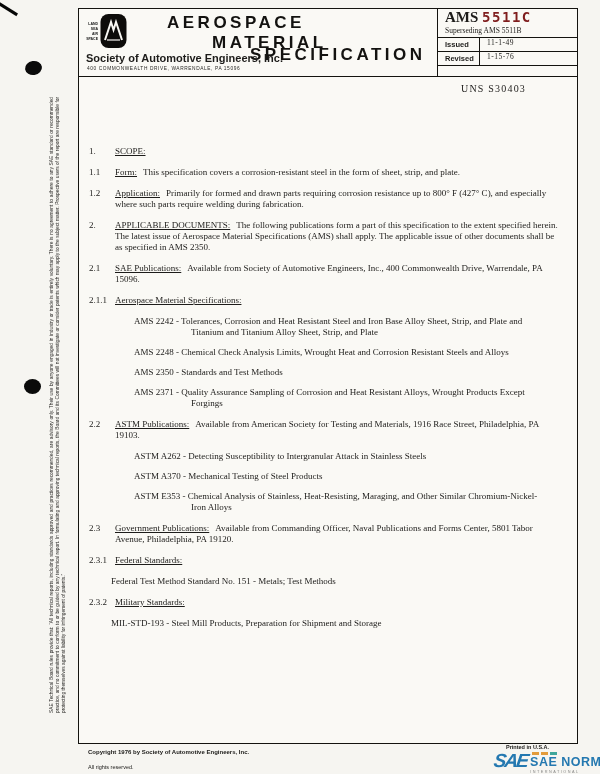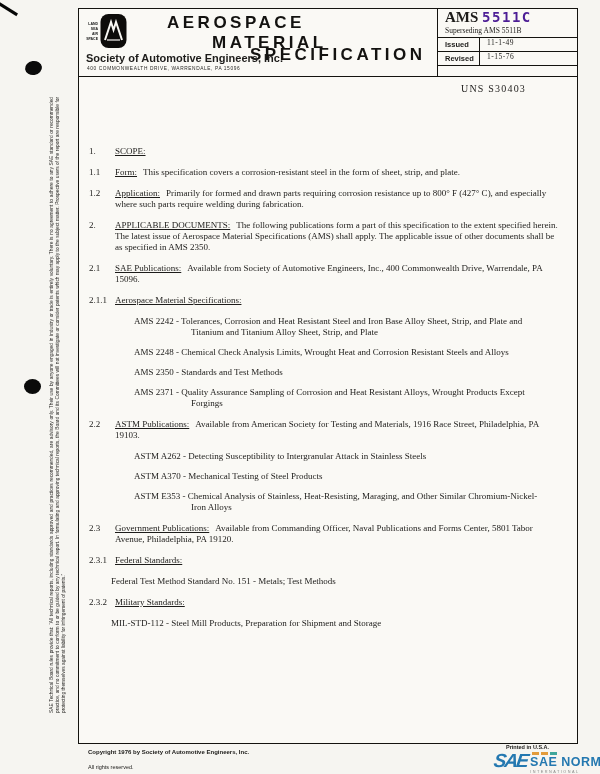--- a/index.html
+++ b/index.html
@@ -25,21 +25,21 @@
   .logo-emblem{width:27px;height:36px;display:block}
   .mast-word{position:absolute;font-family:"Liberation Sans",sans-serif;font-weight:bold;color:#131210;font-size:17px;letter-spacing:3.5px;white-space:nowrap}
   #mw1{left:88px;top:4px}
   #mw2{left:133px;top:24px}
   #mw3{left:171px;top:36px}
   .org-name{position:absolute;left:7px;top:43px;font-family:"Liberation Sans",sans-serif;font-weight:bold;font-size:11px}
   .org-address{position:absolute;left:8px;top:57px;font-family:"Liberation Sans",sans-serif;font-size:4.8px;letter-spacing:0.6px;color:#2a2926}
 
   .code-box{position:absolute;left:358px;top:-1px;width:139px;height:68px;border-left:1.5px solid #14130f}
   .code-line{padding:1px 0 0 7px;font-weight:bold;font-size:15px;white-space:nowrap}
-  .code-number{font-family:"DejaVu Sans Mono",monospace;font-weight:bold;color:#4c1d95;letter-spacing:1.5px;font-size:14px}
+  .code-number{font-family:"DejaVu Sans Mono",monospace;font-weight:bold;color:#7f1d1d;letter-spacing:1.5px;font-size:14px}
   .superseding{padding:0 0 2px 7px;font-size:7.5px}
   .issue-table{border-top:1.2px solid #14130f;font-size:7.5px}
   .issue-row{display:flex;height:13px;align-items:flex-start}
   .issue-row + .issue-row{border-top:1.2px solid #14130f}
   .issue-table{border-bottom:1.2px solid #14130f}
   .issue-label{flex:0 0 42px;padding-left:7px;border-right:1px solid #14130f;font-family:"Liberation Sans",sans-serif;
     font-weight:bold;height:100%;display:flex;align-items:center;box-sizing:border-box}
   .issue-value{padding-left:7px;letter-spacing:0.5px}
 
   .header-rule{position:absolute;left:0;top:67px;width:100%;border-top:1.5px solid #14130f}
@@ -194,21 +194,21 @@
     <div class="doc-list shallow">
       <div class="list-item">Federal Test Method Standard No. 151 - Metals; Test Methods</div>
     </div>
 
     <div class="para">
       <span class="num">2.3.2</span>
       <span class="txt"><span class="head">Military Standards:</span></span>
     </div>
 
     <div class="doc-list shallow">
-      <div class="list-item">MIL-STD-112 - Steel Mill Products, Preparation for Shipment and Storage</div>
+      <div class="list-item">MIL-STD-193 - Steel Mill Products, Preparation for Shipment and Storage</div>
     </div>
 
   </div>
 </div>
 
 <div class="copyright">Copyright 1976 by Society of Automotive Engineers, Inc.</div>
 <div class="rights">All rights reserved.</div>
 <div class="printed">Printed in U.S.A.</div>
 
 <div class="norm">

